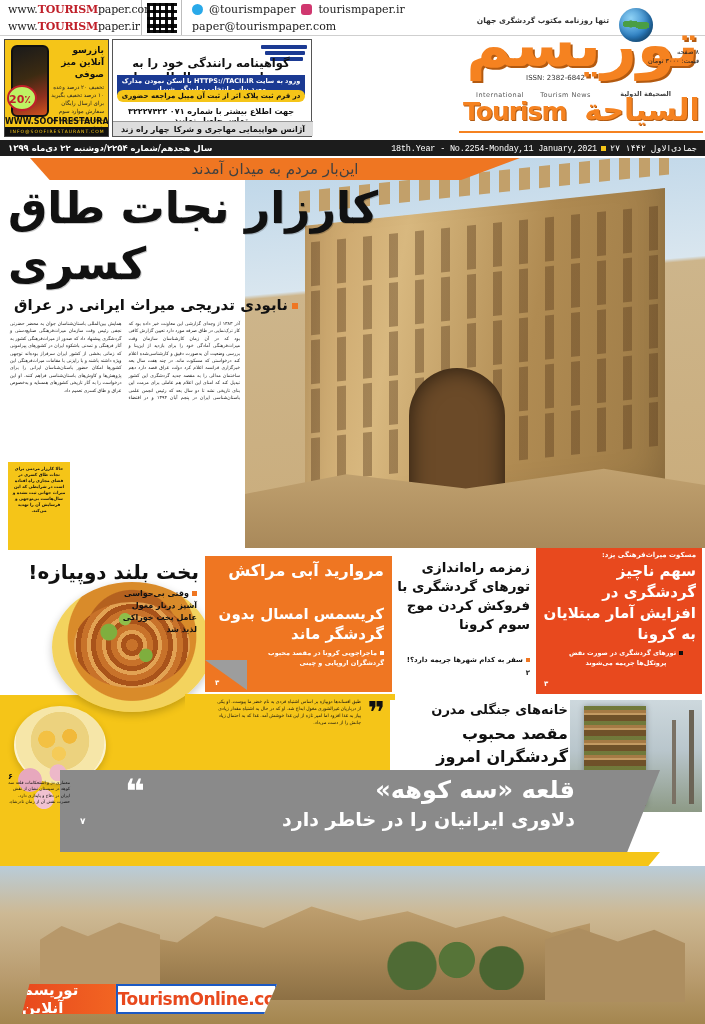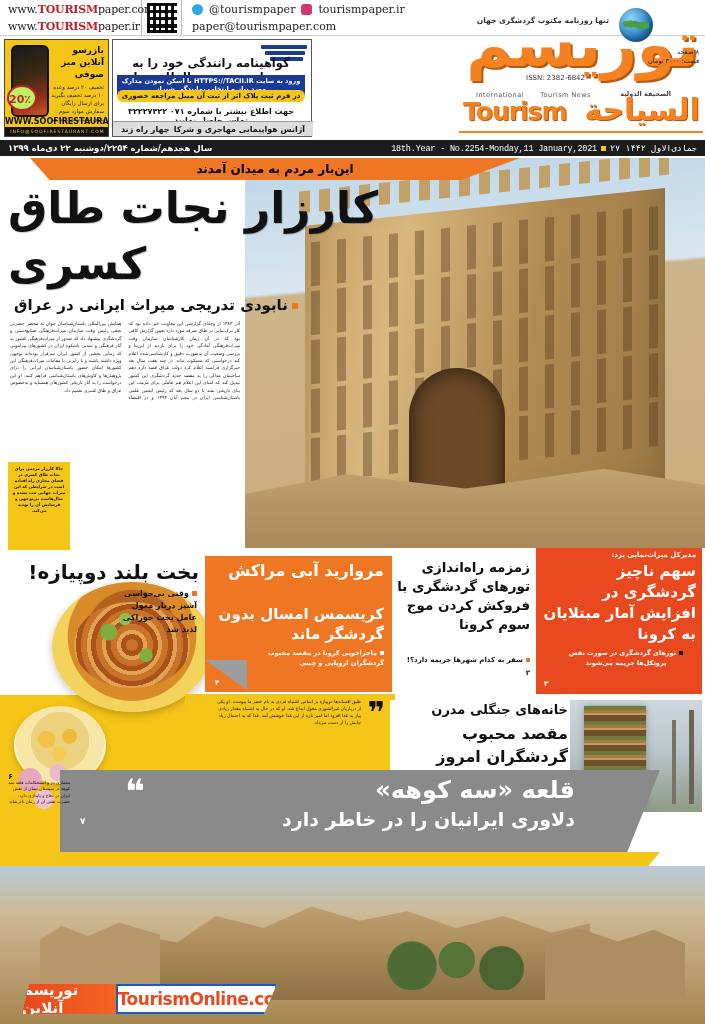--- a/index.html
+++ b/index.html
@@ -146,21 +146,21 @@
     background:repeating-linear-gradient(90deg, rgba(90,60,30,.42) 0 9px, transparent 9px 26px);}
   .big-arch{position:absolute;right:200px;bottom:0;width:96px;height:180px;
     background:#6b4a28;border-radius:48px 48px 0 0;box-shadow:inset 0 0 22px rgba(0,0,0,.65);}
   .mound{position:absolute;left:0;bottom:0;width:460px;height:90px;
     background:linear-gradient(180deg,#c3a472 0%,#a9895a 100%);clip-path:polygon(0 40%,22% 18%,48% 34%,78% 12%,100% 30%,100% 100%,0 100%);}
   .kicker-band{
     position:absolute; left:30px; top:0; width:490px; height:22px; background:#EF7622;
     clip-path: polygon(0 0, 100% 0, 88% 100%, 4% 100%);
     display:flex; align-items:center; justify-content:center;
   }
-  .kicker-band span{color:#000000;font-size:12px;font-weight:bold;}
+  .kicker-band span{color:#404040;font-size:15px;font-weight:normal;}
   .headline{
     position:absolute; left:8px; top:22px; width:480px; text-align:left;
     font-size:44px; font-weight:bold; color:#111; line-height:56px; letter-spacing:-1px;
     text-shadow:1px 1px 0 rgba(0,0,0,.2);
   }
   .subhead{
     position:absolute; left:14px; top:138px; width:300px; text-align:left;
     font-size:15px; font-weight:bold; color:#111;
   }
   .subhead .bullet{display:inline-block;width:6px;height:6px;background:#EF7622;margin-left:4px;vertical-align:middle;}
@@ -418,21 +418,21 @@
     <div class="gtri"></div>
 
     <div class="obar"></div>
     <div class="white-block">
       <div class="wb-t">زمزمه راه‌اندازی تورهای گردشگری با فروکش کردن موج سوم کرونا</div>
       <div class="wb-sub"><span class="bullet"></span><span>سفر به کدام شهرها جریمه دارد؟!</span></div>
       <div class="wb-pg">۲</div>
     </div>
 
     <div class="red-block">
-      <div class="rb-k">مدیرکل میراث‌نمایی یزد:</div>
+      <div class="rb-k">مسکوت میراث‌فرهنگی یزد:</div>
       <div class="rb-t">سهم ناچیز گردشگری در افزایش آمار مبتلایان به کرونا</div>
       <div class="rb-sub"><span class="bullet"></span><span>تورهای گردشگری در صورت نقض پروتکل‌ها جریمه می‌شوند</span></div>
       <div class="rb-pg">۳</div>
     </div>
 
     <div class="yellow-quote">
       <div class="yq-mark">❞</div>
       <div class="yq-txt">طبق افسانه‌ها دوپیازه بر اساس اشتباه فردی به نام خضر ما پیوست. او یکی از درباریان غیرالشوری مغول ابداع شد. او که در حال به اشتباه مقدار زیادی پیاز به غذا افزود اما امیر تازه از این غذا خوشش آمد. غذا که به احتمال زیاد جانش را از دست می‌داد.</div>
     </div>
 

